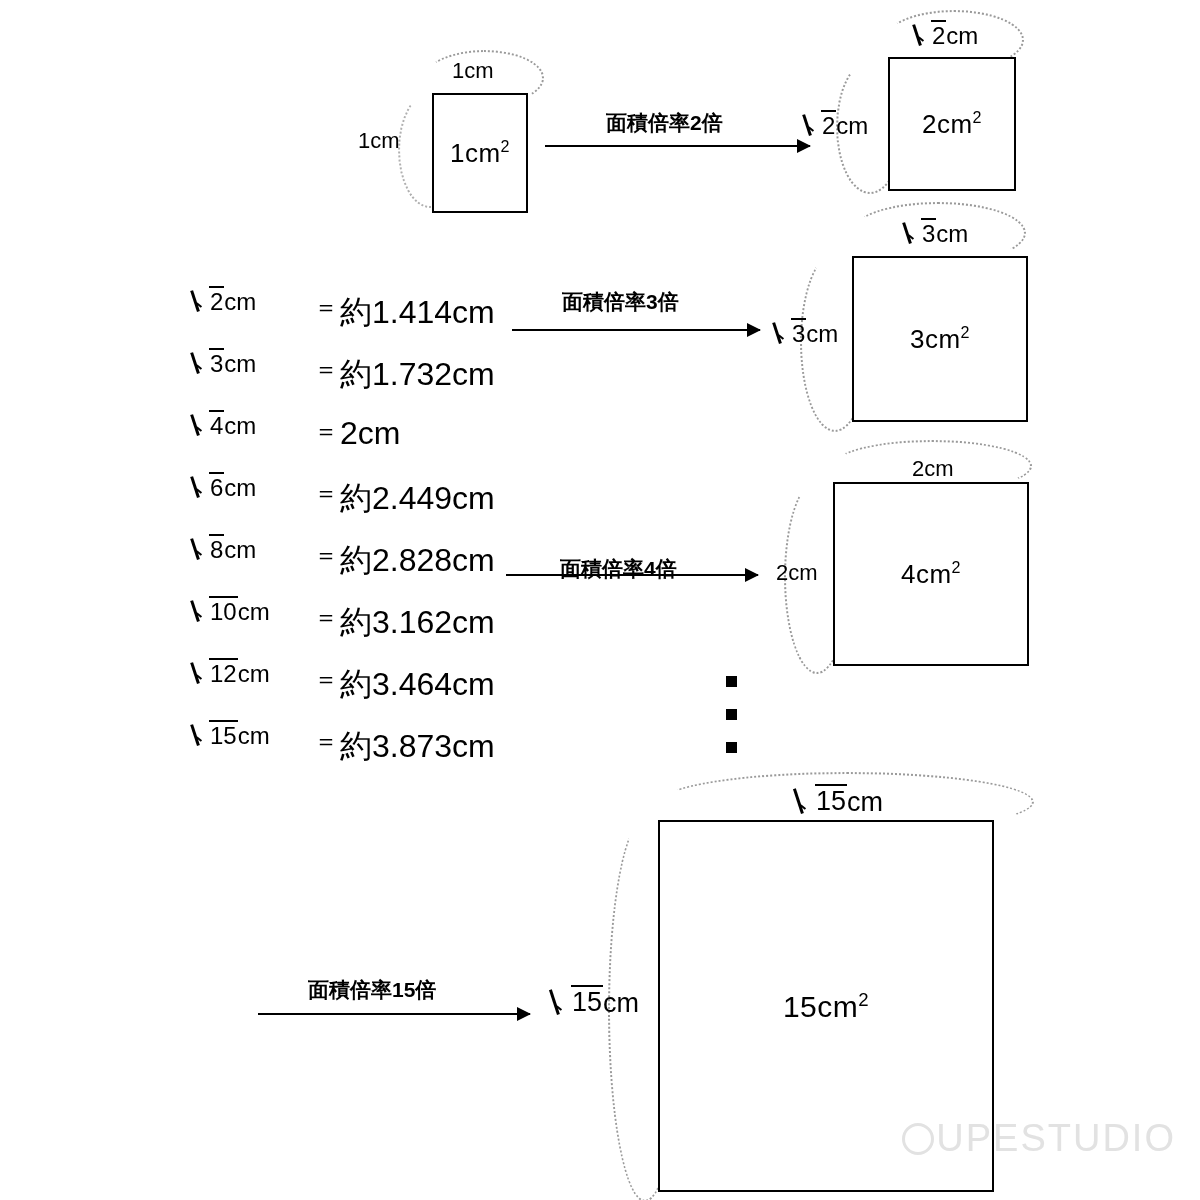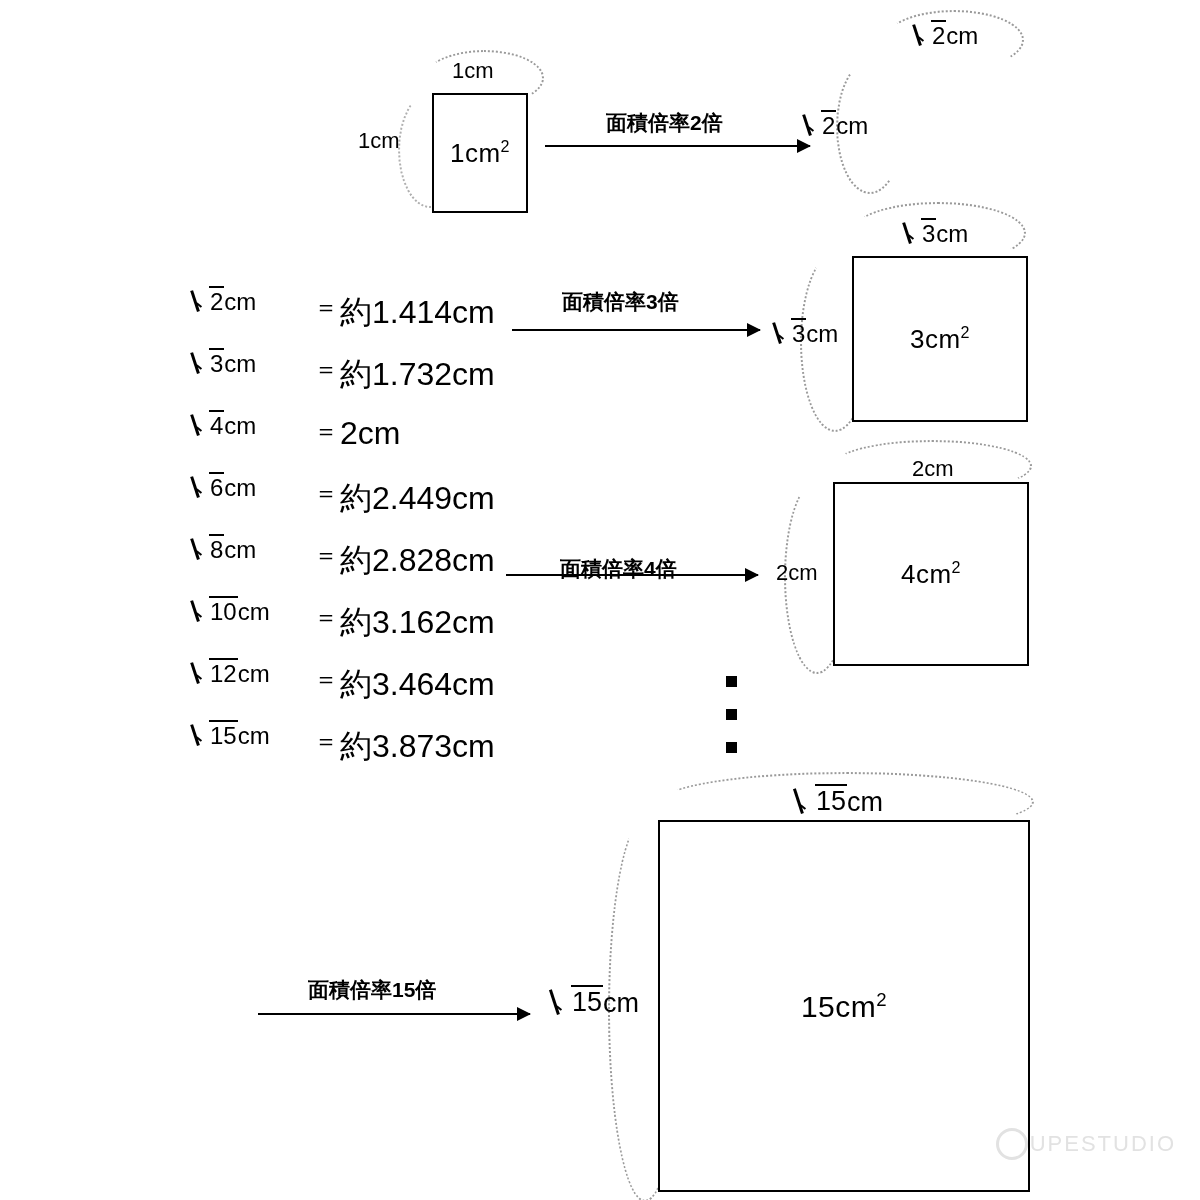--- a/index.html
+++ b/index.html
@@ -168,21 +168,21 @@
     border: 2.5px dotted #9a9a9a;
     border-radius: 50%;
     background: transparent;
   }
 
   
   #watermark {
     position: absolute;
     right: 24px;
     bottom: 40px;
-    font-size: 22px;
+    font-size: 38px;
     letter-spacing: 2px;
     color: #e2e2e2;
     font-family: "Liberation Sans", sans-serif;
     user-select: none;
     display: flex;
     align-items: center;
   }
   #watermark .ring {
     display: inline-block;
     width: 26px;
@@ -217,20 +217,23 @@
     <span class="tick"></span>
       <span class="rand">2</span>
       <span class="unit">cm</span>
   </div>
   <div class="rad" style="left:808px; top:110px;">
     <span class="tick"></span>
       <span class="rand">2</span>
       <span class="unit">cm</span>
   </div>
 
+  <div class="sq" style="left:888px; top:57px; width:128px; height:134px;">
+    <span class="sq-label"><span>2cm</span><sup>2</sup></span>
+  </div>
 
   <div class="dotarc" style="left:800px; top:252px; width:66px; height:176px; border-right-color:transparent; border-top-color:transparent;"></div>
   <div class="dotarc" style="left:850px; top:202px; width:172px; height:58px; border-bottom-color:transparent; border-left-color:transparent;"></div>
 
   <div class="rad" style="left:908px; top:218px;">
     <span class="tick"></span>
       <span class="rand">3</span>
       <span class="unit">cm</span>
   </div>
   <div class="rad" style="left:778px; top:318px;">
@@ -272,21 +275,21 @@
     <span class="tick"></span>
       <span class="rand">15</span>
       <span class="unit">cm</span>
   </div>
   <div class="rad big" style="left:556px; top:985px;">
     <span class="tick"></span>
       <span class="rand">15</span>
       <span class="unit">cm</span>
   </div>
 
-  <div class="sq" style="left:658px; top:820px; width:372px; height:372px;">
+  <div class="sq" style="left:658px; top:820px; width:336px; height:372px;">
     <span class="sq-label" style="font-size:30px;"><span>15cm</span><sup>2</sup></span>
   </div>
 
   <div class="arrow" style="left:258px; top:1013px; width:272px;"></div>
   <div class="arrow-label" style="left:308px; top:976px;">面積倍率15倍</div>
 
   <div id="root-list">
 
     <div class="root-row">
       <div class="lhs">

